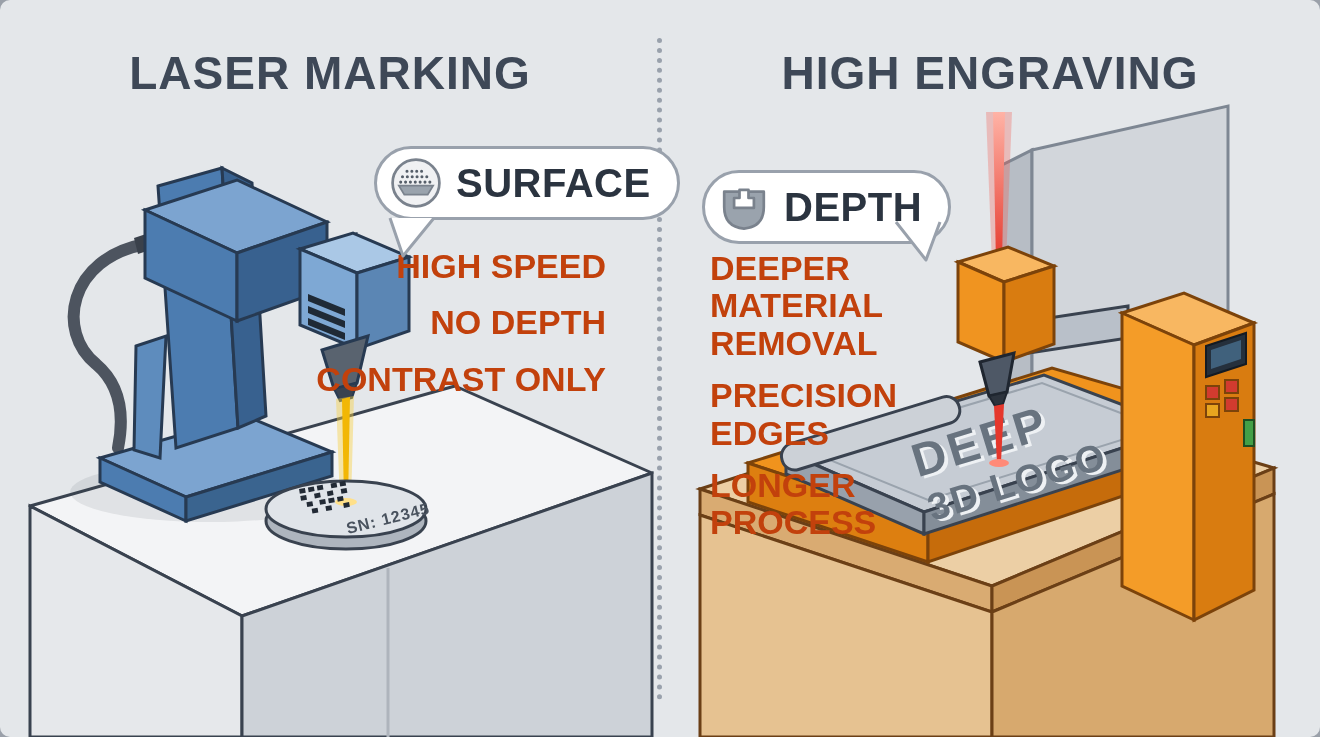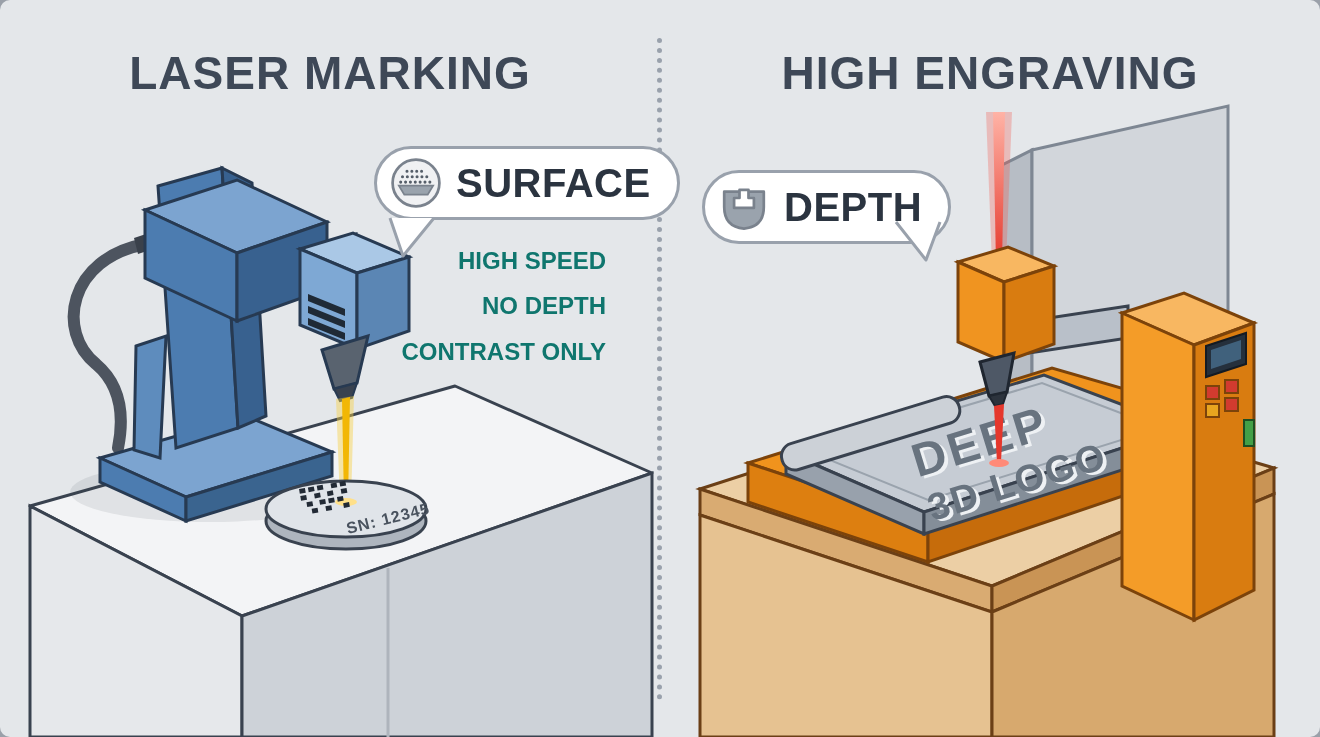--- a/index.html
+++ b/index.html
@@ -17,21 +17,21 @@
   .bubble { position:absolute; height:74px; background:#ffffff; border:3px solid #99a1ac;
             border-radius:40px; display:flex; align-items:center; gap:13px;
             padding:0 26px 0 12px; z-index:4; }
   .bubble-left { left:374px; top:146px; }
   .bubble-right { left:42px; top:150px;margin-top:20px; }
   .bicon { width:54px; height:54px; flex:0 0 auto; }
   .blabel { font-size:40px; font-weight:700; color:#2b3440; letter-spacing:0.5px; white-space:nowrap; }
   .tail { position:absolute; z-index:5; }
   .tail-left { left:386px; top:216px; }
   .tail-right { left:232px; top:220px; }
-  .features { list-style:none; position:absolute; color:#0f766e; font-size:24px;
+  .features { list-style:none; position:absolute; color:#c2410c; font-size:34px;
               font-weight:700; line-height:1.1; z-index:3; }
   .features-left { right:54px; top:248px; text-align:right; }
   .features-left li { margin-bottom:19px; }
   .features-right { left:50px; top:250px; width:262px; text-align:left; }
   .features-right li { margin-bottom:15px; }
 </style>
 </head>
 <body>
 
 <div class="stage">
@@ -213,14 +213,19 @@
       <svg class="bicon" viewBox="0 0 60 60">
         <path d="M8,13 L52,13 L52,30 Q52,52 30,54 Q8,52 8,30 Z" fill="#9aa3ad" stroke="#7a828d" stroke-width="3" stroke-linejoin="round"></path>
         <polygon points="25,11 35,11 35,20 41,20 41,31 19,31 19,20 25,20" fill="#ffffff" stroke="#7a828d" stroke-width="3" stroke-linejoin="round"></polygon>
       </svg>
       <span class="blabel">DEPTH</span>
     </div>
     <svg class="tail tail-right" width="52" height="44" viewBox="0 0 52 44">
       <path d="M4,2 L34,40 L48,2" fill="#ffffff" stroke="#99a1ac" stroke-width="3" stroke-linejoin="round"></path>
     </svg>
 
+    <ul class="features features-right">
+      <li>DEEPER MATERIAL REMOVAL</li>
+      <li>PRECISION EDGES</li>
+      <li>LONGER PROCESS</li>
+    </ul>
   </section>
 </div>
 
 </body></html>

